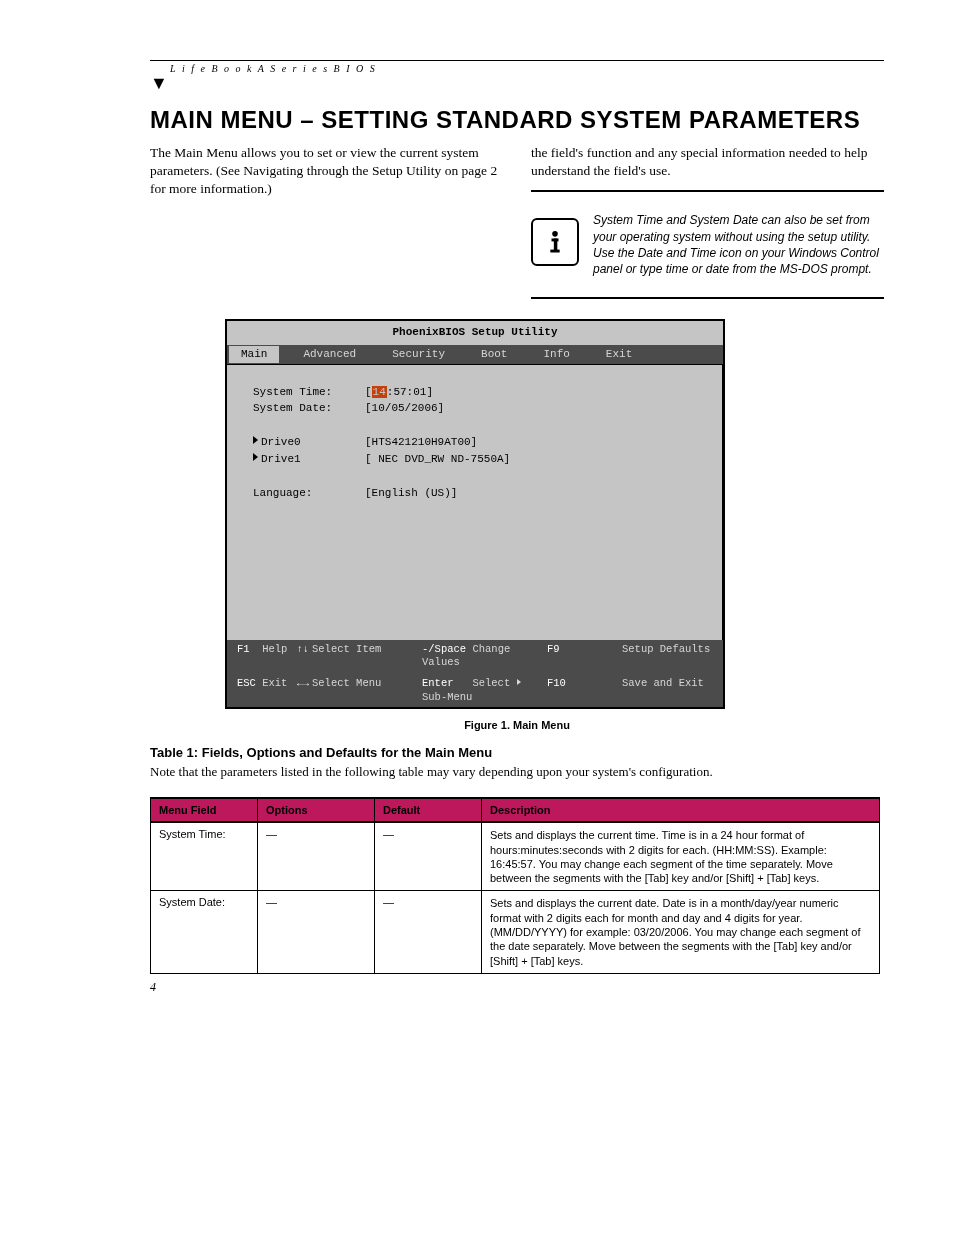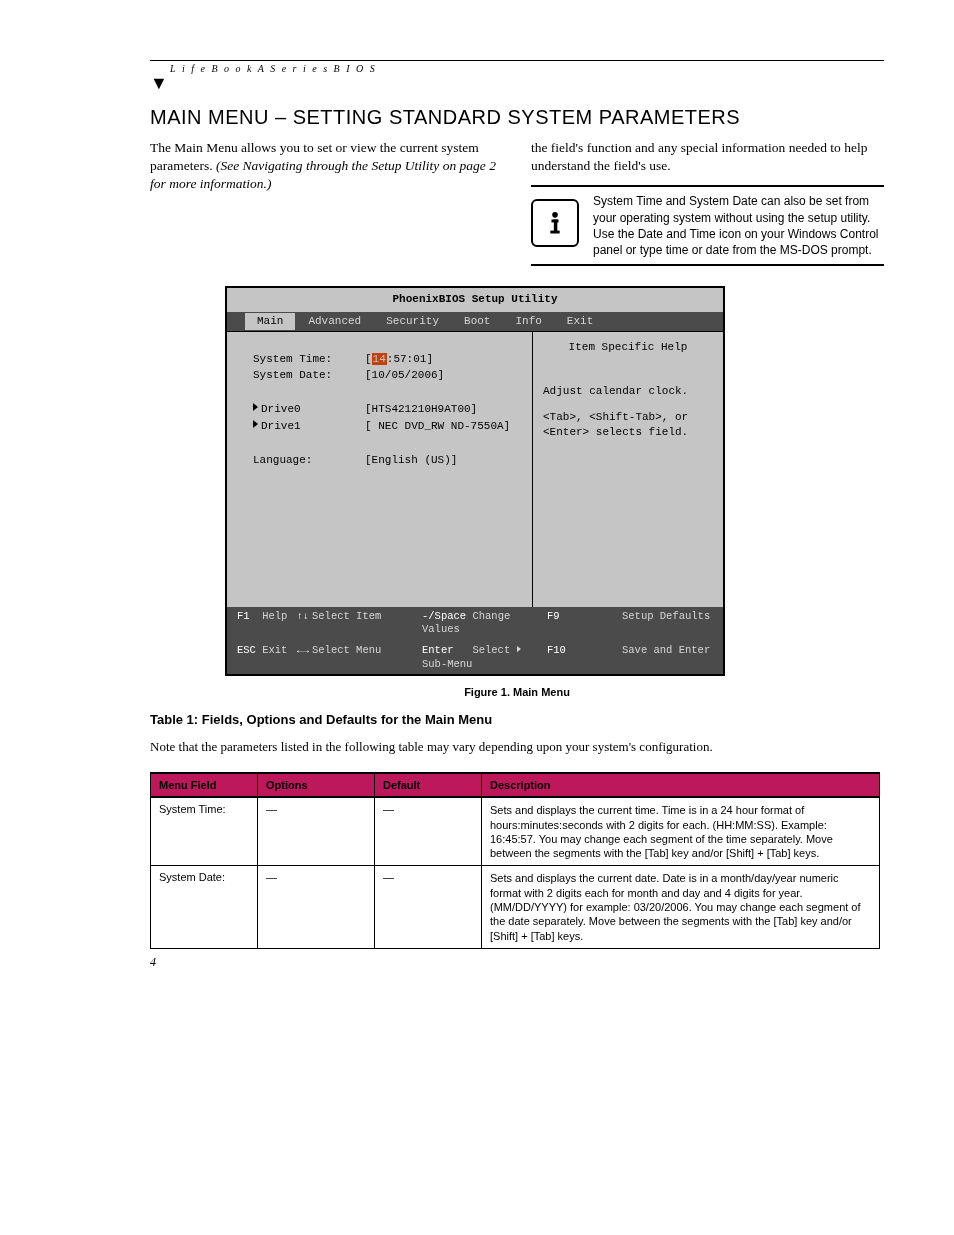--- a/index.html
+++ b/index.html
@@ -27,45 +27,46 @@
   }
   .chevron {
     margin-left: 80px;
     font-size: 18px;
     line-height: 10px;
     margin-bottom: 18px;
     font-family: sans-serif;
   }
   h1.title {
     font-family: "Trebuchet MS","Helvetica Neue",Arial,sans-serif;
-    font-weight: normal;
-    font-size: 20px;
+    font-weight: bold;
+    font-size: 24px;
     letter-spacing: 0.5px;
     margin: 0 0 10px 80px;
   }
   .two-col {
     display: flex;
     gap: 28px;
     margin-left: 80px;
     margin-bottom: 20px;
   }
   .col {
     flex: 1;
     font-size: 13.5px;
     line-height: 1.35;
   }
   .col p { margin: 0 0 10px 0; }
-  .col .ital { font-style: italic; }
+  .col .ital { }
   .note-box {
     border-top: 2px solid #000;
     border-bottom: 2px solid #000;
     display: flex;
     gap: 14px;
-    padding: 6px 0;
+    padding: 20px 0;
     margin-top: 8px;
+    font-style: italic;
   }
   .info-icon {
     border: 2px solid #000;
     border-radius: 6px;
     width: 44px;
     height: 44px;
     display: flex;
     align-items: center;
     justify-content: center;
     flex-shrink: 0;
@@ -86,22 +87,22 @@
     line-height: 1.3;
     background: #c5c5c5;
     border: 2px solid #000;
     position: relative;
   }
   .bios-title { text-align: center; padding: 4px 0 6px 0; font-weight: bold; }
   .bios-tabs {
     display: flex;
     background: #4b4b4b;
     color: #d6d6d6;
-    padding: 1px 18px;
-    gap: 1px;
+    padding: 1px 2px;
+    gap: 12px;
   }
   .bios-tab { padding: 1px 12px; }
   .bios-tab.active { background: #c5c5c5; color: #000; }
   .bios-body {
     display: flex;
     height: 275px;
     border-top: 1px solid #000;
   }
   .bios-left {
     flex: 1;
@@ -141,21 +142,21 @@
     text-align: center;
     margin: 10px 0 14px 80px;
   }
 
   .table-title {
     font-family: "Trebuchet MS","Helvetica Neue",Arial,sans-serif;
     font-weight: bold;
     font-size: 13px;
     margin: 0 0 2px 80px;
   }
-  .table-note { font-size: 13px; margin: 12px 0 16px 80px; line-height:1.3; }
+  .table-note { font-size: 13px; margin: 4px 0 16px 80px; line-height:1.3; }
 
   table.fields {
     border-collapse: collapse;
     margin-left: 80px;
     width: 730px;
     font-family: "Trebuchet MS","Helvetica Neue",Arial,sans-serif;
     font-size: 11px;
   }
   table.fields th, table.fields td {
     border: 1px solid #000;
@@ -229,41 +230,32 @@
       <div class="bios-row">
         <span class="bios-lbl"><span class="tri"></span><span>Drive1</span></span>
         <span class="bios-val">[ NEC DVD_RW ND-7550A]</span>
       </div>
       <div style="height:18px"></div>
       <div class="bios-row">
         <span class="bios-lbl">Language:</span>
         <span class="bios-val">[English (US)]</span>
       </div>
     </div>
-    <div class="bios-right">
-      <div class="bios-help-title">Item Specific Help</div>
-      <div class="bios-help-body">
-        <div>Adjust calendar clock.</div>
-        <div style="height:12px"></div>
-        <div>&lt;Tab&gt;, &lt;Shift-Tab&gt;, or</div>
-        <div>&lt;Enter&gt; selects field.</div>
-      </div>
-    </div>
   </div>
   <div class="bios-footer">
     <span><span class="bf-key">F1</span>&nbsp;&nbsp;<span>Help</span></span>
     <span class="arrow-ud"><span>Select Item</span></span>
     <span><span class="bf-key">-/Space</span>&nbsp;<span>Change Values</span></span>
     <span><span class="bf-key">F9</span></span>
     <span>Setup Defaults</span>
     <span><span class="bf-key">ESC</span>&nbsp;<span>Exit</span></span>
     <span class="arrow-lr"><span>Select Menu</span></span>
     <span><span class="bf-key">Enter</span>&nbsp;&nbsp;&nbsp;Select <span class="tri-sm"></span> Sub-Menu</span>
     <span><span class="bf-key">F10</span></span>
-    <span>Save and Enter</span>
+    <span>Save and Exit</span>
   </div>
 </div>
 </div>
 
 <div class="fig-caption">Figure 1.  Main Menu</div>
 
 <div class="table-title">Table 1: Fields, Options and Defaults for the Main Menu</div>
 <div class="table-note">Note that the parameters listed in the following table may vary depending upon your system's configuration.</div>
 
 <table class="fields">

